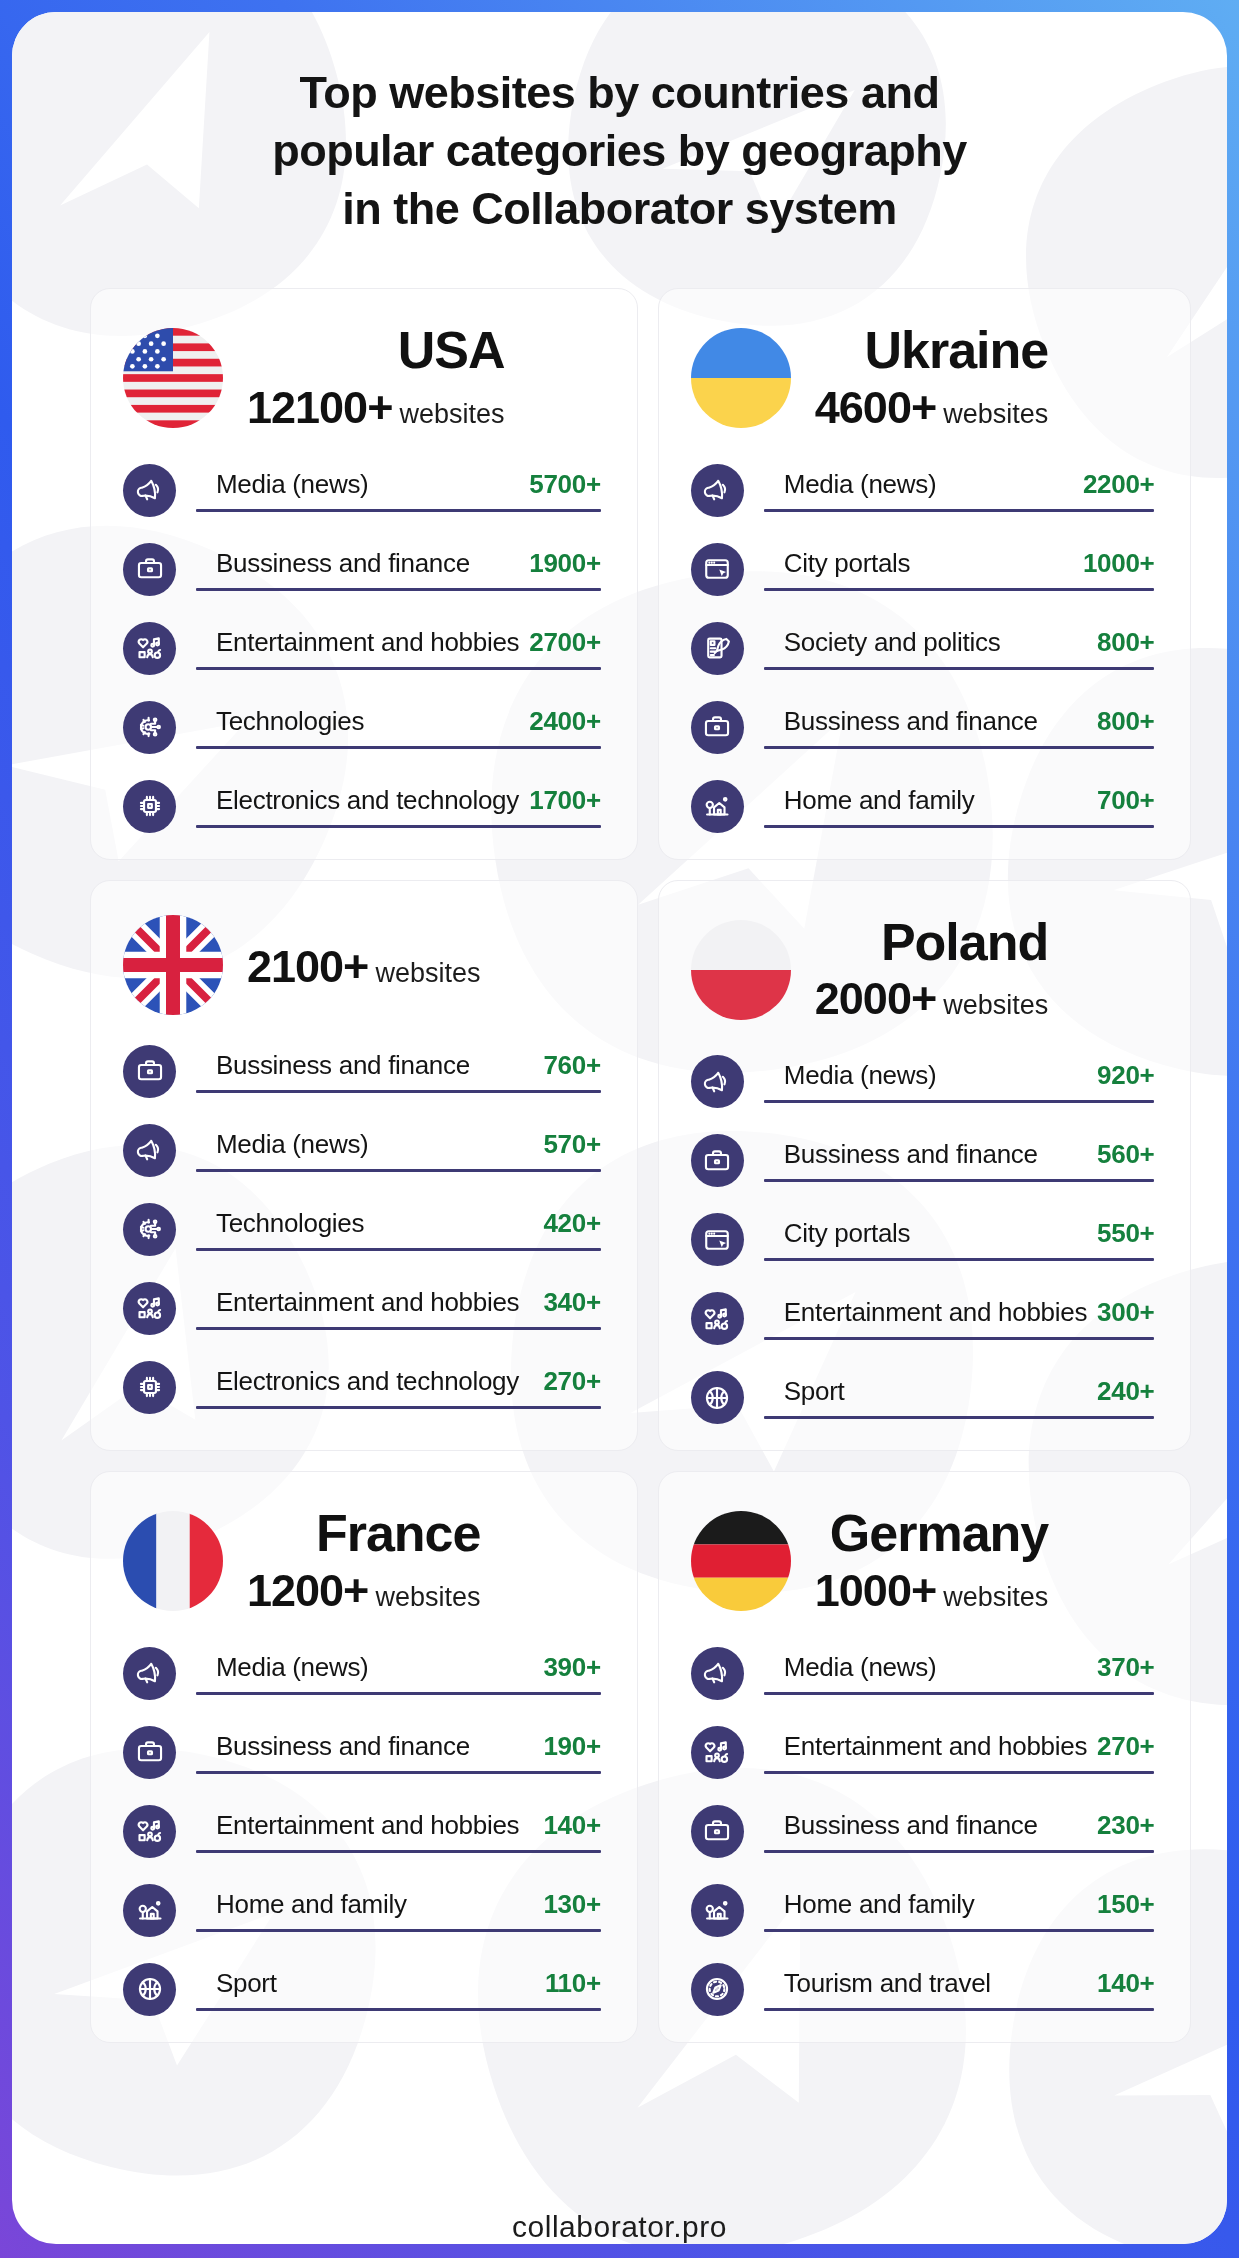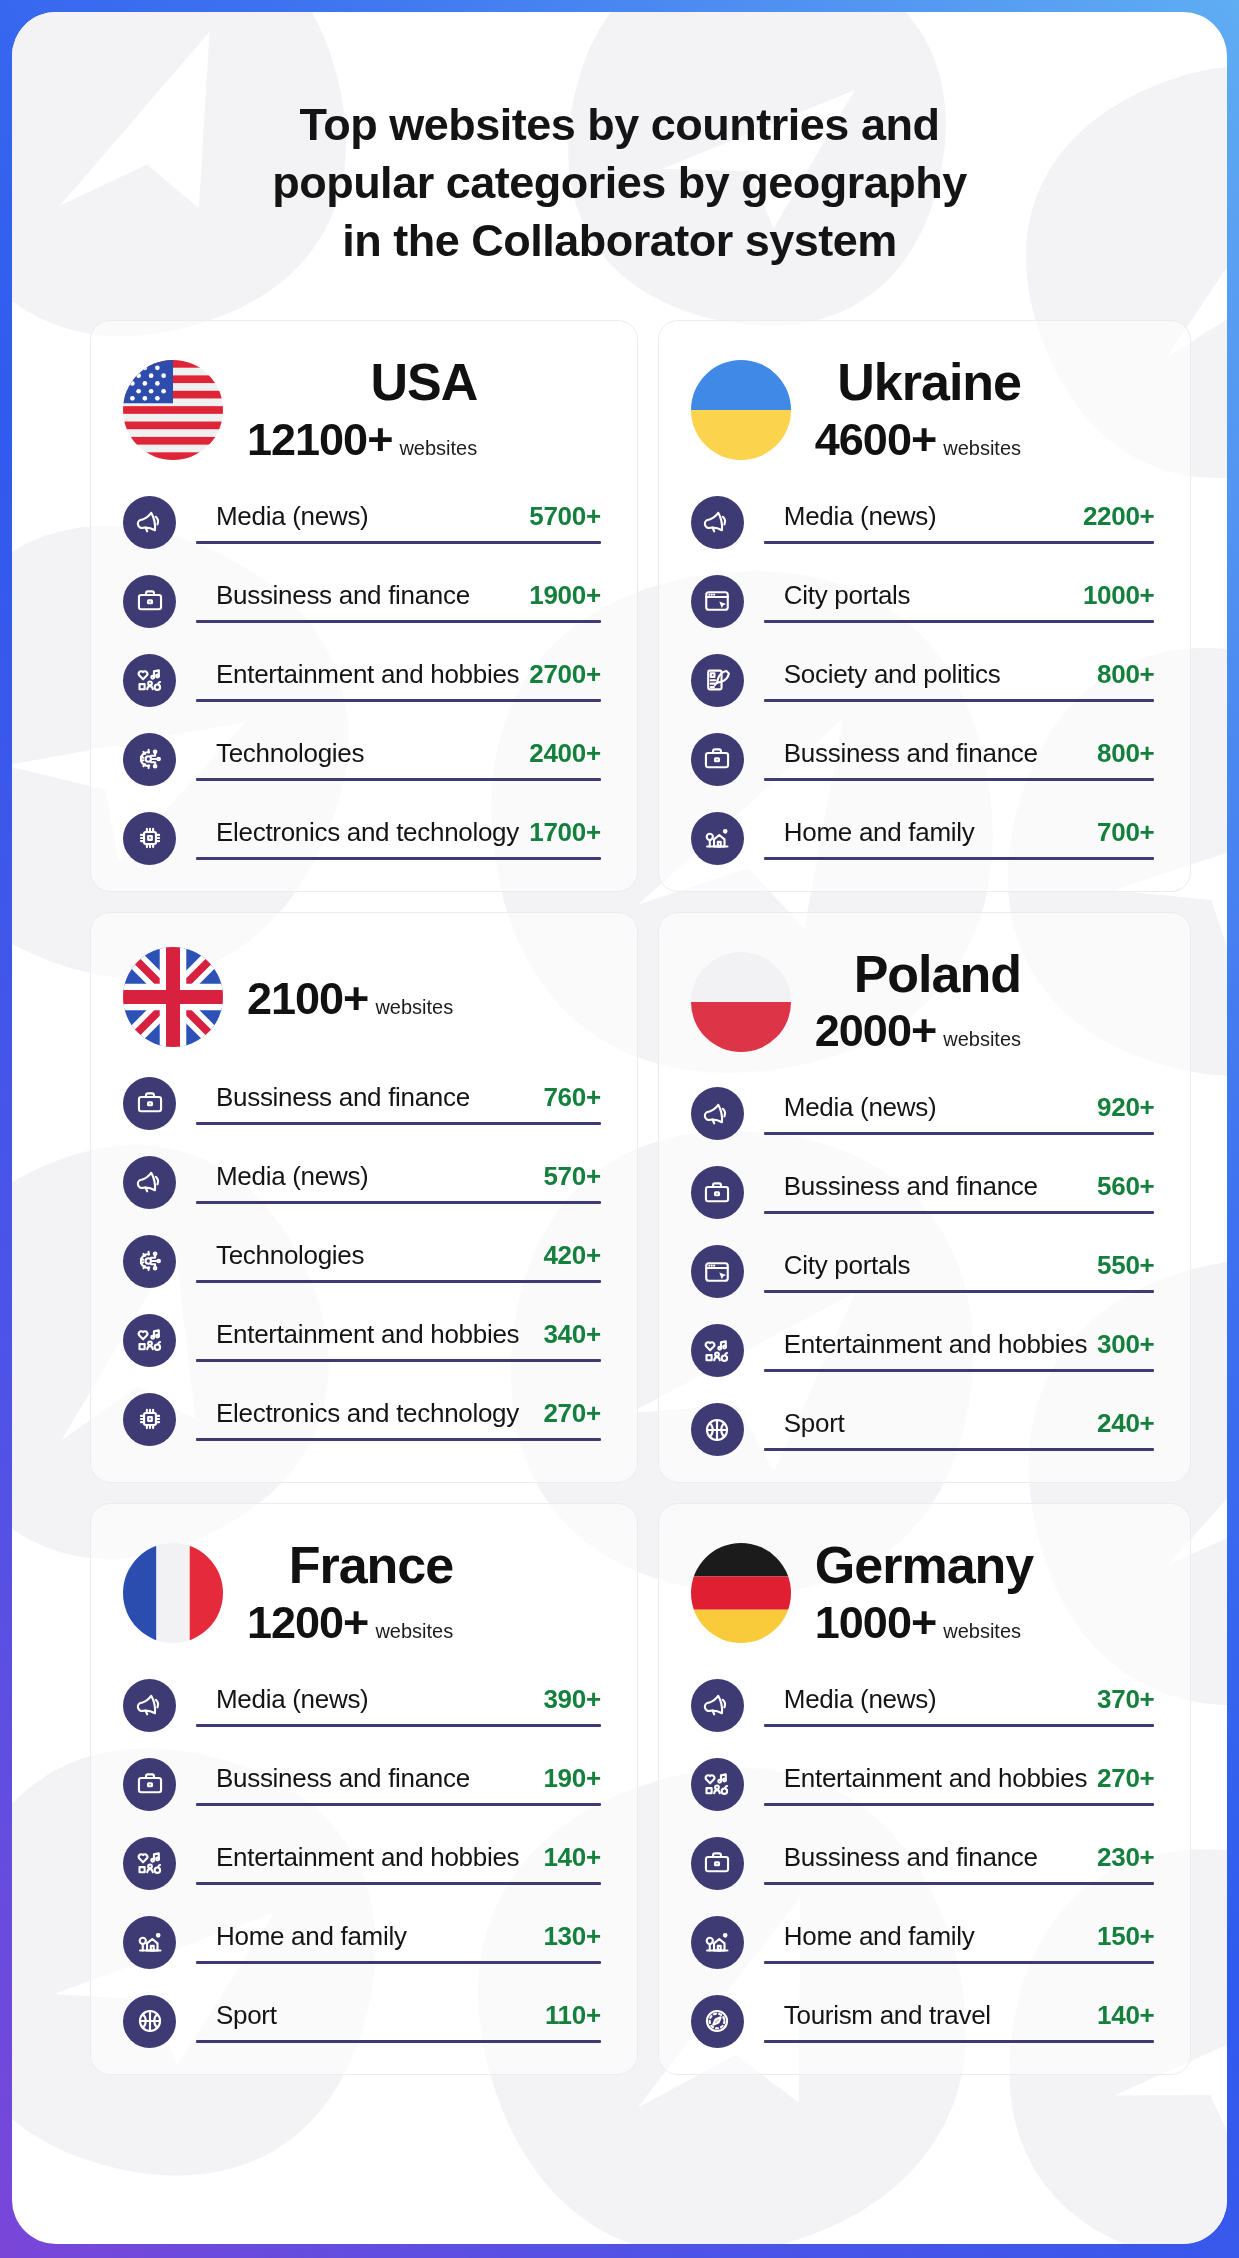--- a/index.html
+++ b/index.html
@@ -13,40 +13,40 @@
   .inner{
     position:absolute; left:12px; top:12px; right:12px; bottom:14px;
     background:#ffffff; border-radius:44px; overflow:hidden;
   }
   
   .wm-layer{ position:absolute; inset:0; z-index:0; pointer-events:none; }
   .wm{ position:absolute; color:#f3f3f6; }
   
   .content{ position:relative; z-index:1; height:100%; }
   .title{
-    margin:84px auto 0; text-align:center; font-size:45px; line-height:58px;
+    margin:52px auto 0; text-align:center; font-size:45px; line-height:58px;
     font-weight:600; color:#141414; letter-spacing:-0.5px;
   }
   .cards{
     display:grid; grid-template-columns:1fr 1fr; gap:20px;
     margin:50px 78px 0;
   }
   .card{
     background:rgba(255,255,255,0.55);
     border:1px solid #ececf0; border-radius:20px;
     padding:34px 36px 26px 32px;
     text-align:right;
   }
   .card-head{ display:flex; align-items:center; gap:24px; margin-bottom:30px; }
   .flag{ width:100px; height:100px; flex:none; }
   .flag svg{ width:100%; height:100%; display:block; }
   .country-name{ font-size:52px; font-weight:800; color:#111; letter-spacing:-1px; line-height:1.05; }
   .count-line{ display:flex; align-items:baseline; gap:7px; margin-top:4px; }
   .country-count{ font-size:45px; font-weight:800; color:#111; letter-spacing:-1px; }
-  .websites-label{ font-size:20px; font-weight:400; color:#1c1c1c; }
+  .websites-label{ font-size:27px; font-weight:400; color:#1c1c1c; }
   .cat-row{ display:flex; align-items:center; gap:20px; margin-bottom:26px; }
   .cat-row:last-child{ margin-bottom:0; }
   .row-icon{
     width:53px; height:53px; flex:none; border-radius:50%;
     background:#3E3A74; display:flex; align-items:center; justify-content:center;
   }
   .row-icon svg{ width:34px; height:34px; }
   .row-body{ flex:1; min-width:0; }
   .row-top{ display:flex; justify-content:space-between; align-items:baseline; gap:10px; }
   .cat-label{ font-size:26px; font-weight:500; color:#141414; letter-spacing:-0.3px; white-space:nowrap;margin-left:20px; }

